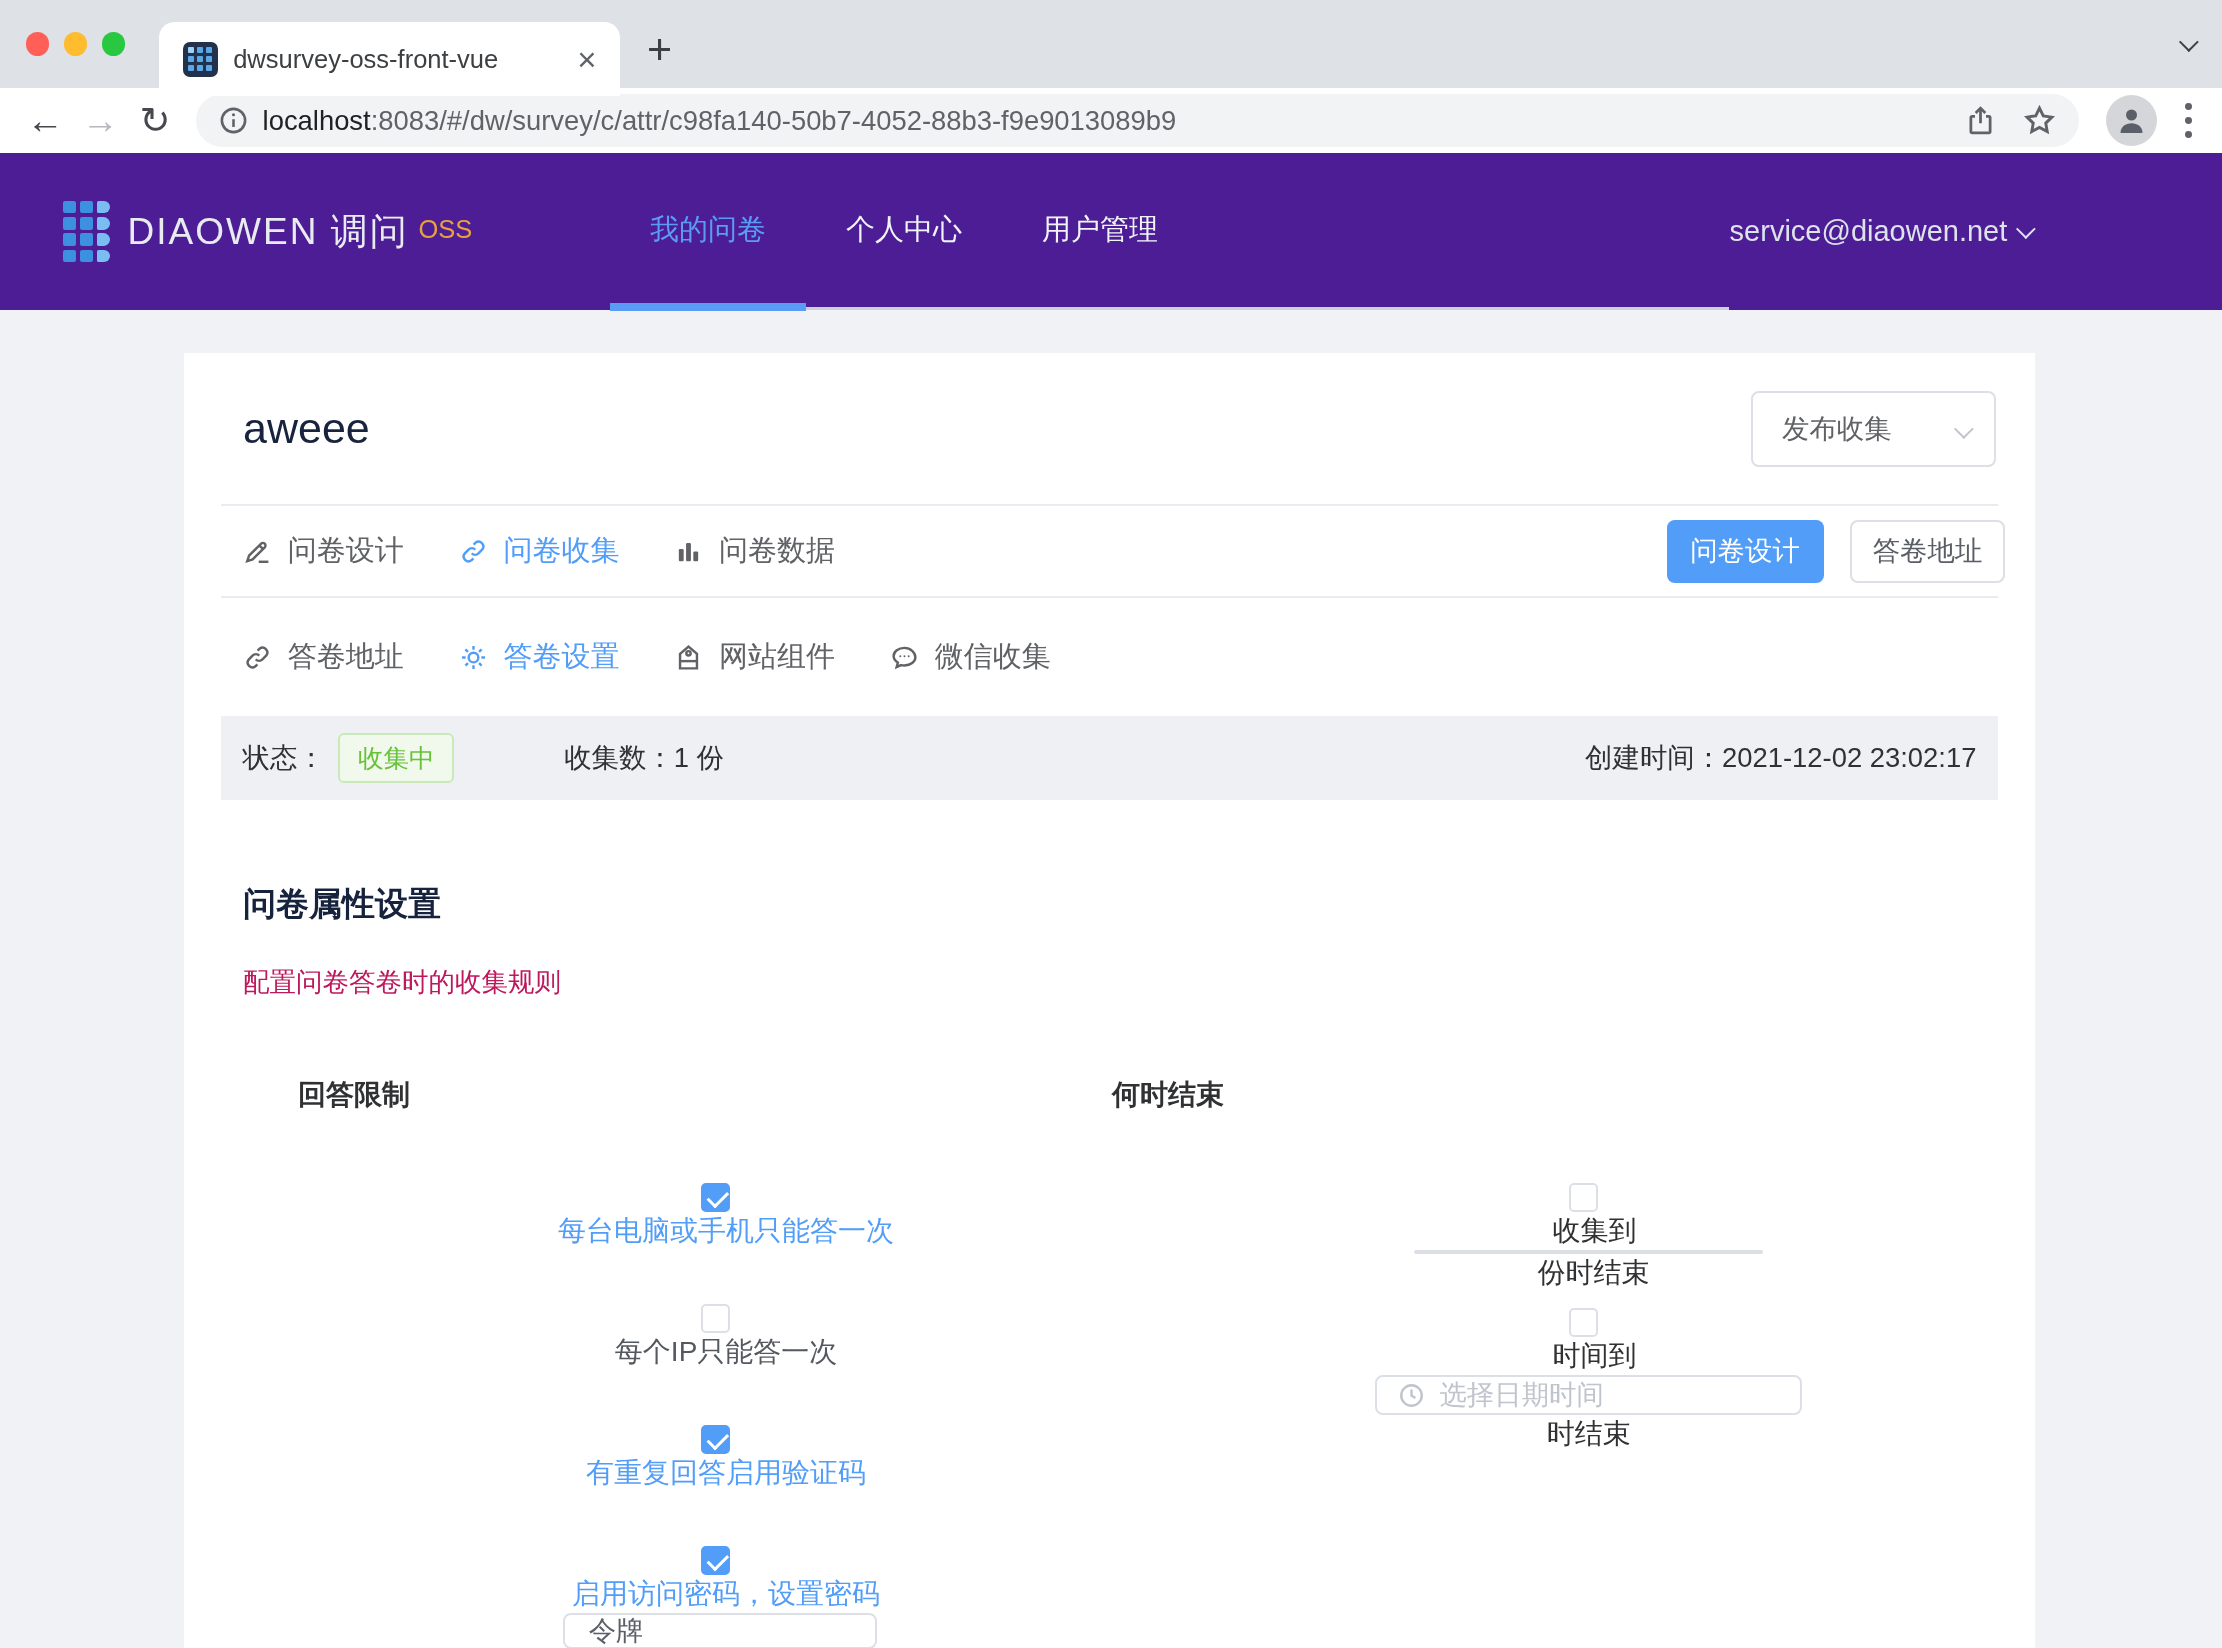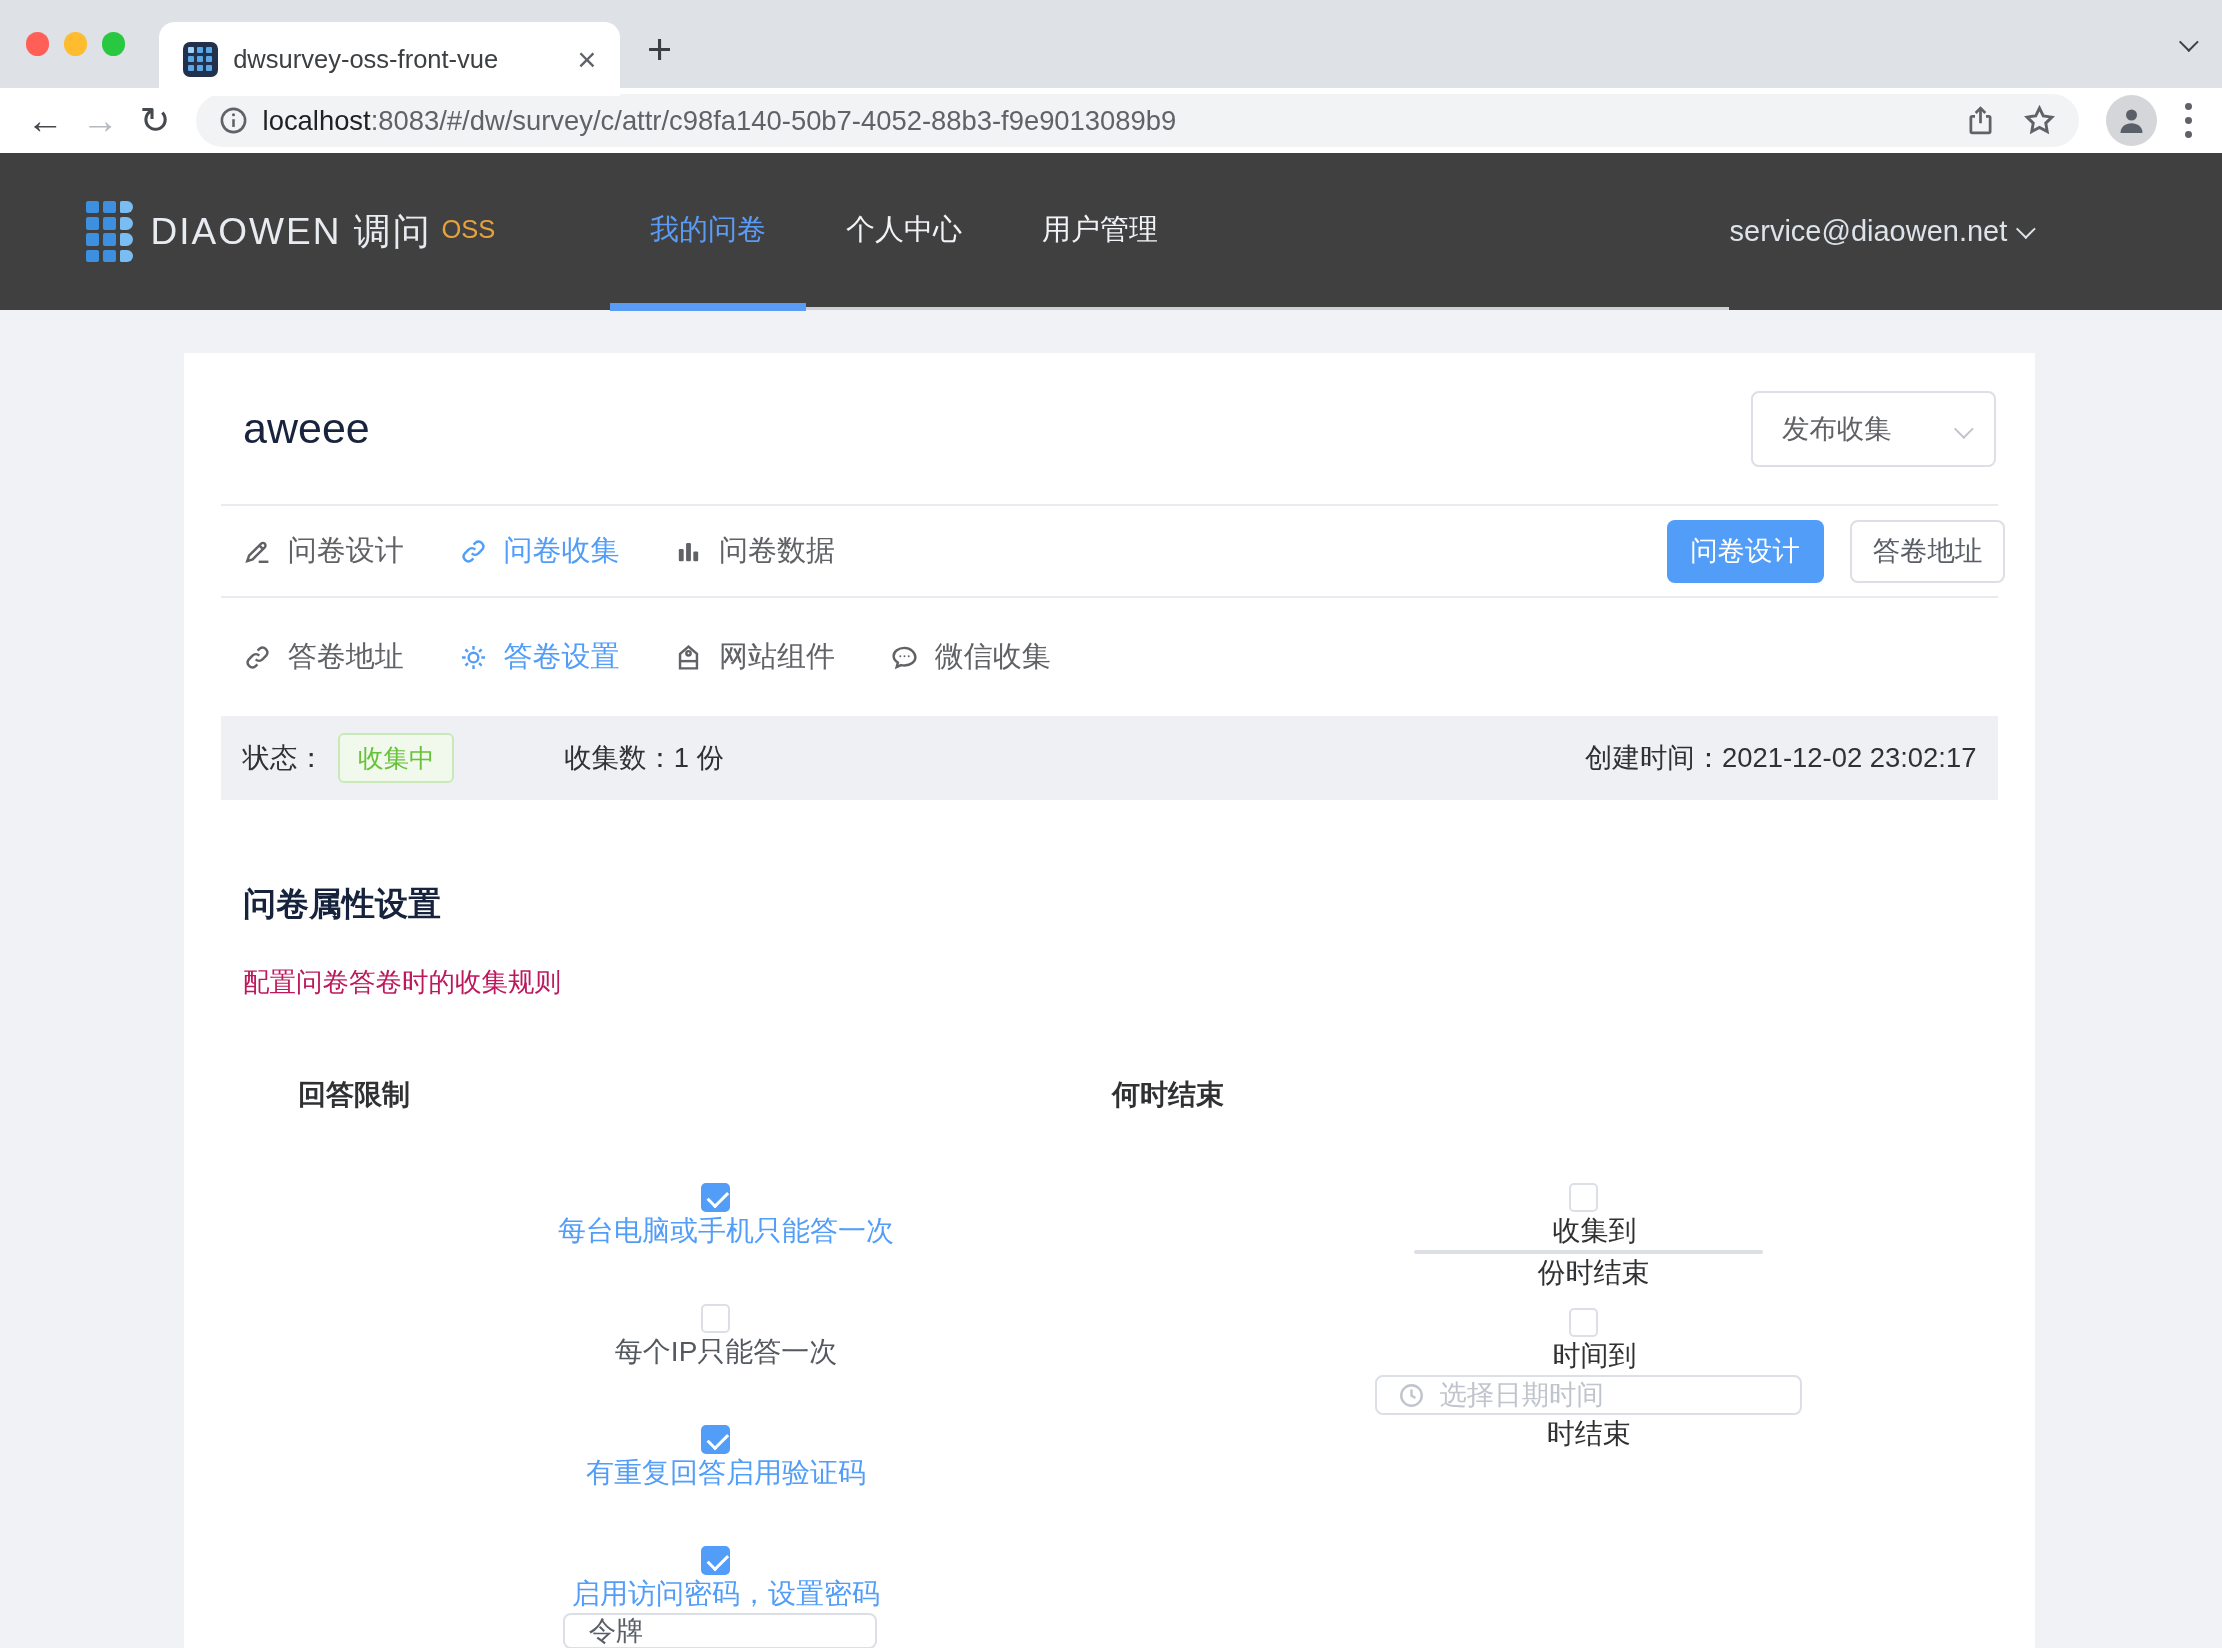--- a/index.html
+++ b/index.html
@@ -28,21 +28,21 @@
              display:flex; align-items:center; padding:0 21.6px; }
   .url-text { font-size:27.4px; margin-left:13.7px; flex:1; white-space:nowrap; overflow:hidden; }
   .url-host { color:#202124; } .url-rest { color:#5f6368; }
   .pill-ico { color:#5f6368; margin-left:25.5px; display:flex; }
   .avatar { width:51px; height:51px; border-radius:50%; background:#d4d6da; display:flex;
             align-items:center; justify-content:center; margin:0 13.7px; }
   .dots { display:flex; flex-direction:column; gap:6.9px; margin:0 13.7px; }
   .dots i { width:6.9px; height:6.9px; border-radius:50%; background:#5f6368; }
 
   
-  .navbar { height:157px; background:#404040; display:flex; align-items:center; position:relative;padding-left:23px; }
+  .navbar { height:157px; background:#4c1d95; display:flex; align-items:center; position:relative; }
   .brand { display:flex; align-items:center; margin-left:63px; }
   .logo { width:47px; height:61px; display:grid; grid-template-columns:repeat(3,1fr);
           grid-template-rows:repeat(4,1fr); gap:3.9px; }
   .logo i { background:#3d8fe0; border-radius:2px; }
   .logo i:nth-child(3n){ background:#7abdf2; border-radius:2px 7.8px 7.8px 2px; }
   .brand-text { color:#e8ecf1; font-size:37px; margin-left:17.6px; letter-spacing:2px; }
   .brand-sup { color:#e7a23d; font-size:25.5px; margin-left:9.8px; align-self:flex-start; margin-top:13.7px; }
   .nav-menu { position:absolute; left:610px; bottom:0; top:0; width:1119px; display:flex;
               border-bottom:3.9px solid #ccd0d7; }
   .nav-item { height:100%; display:flex; align-items:center; padding:0 40px; font-size:29px;

